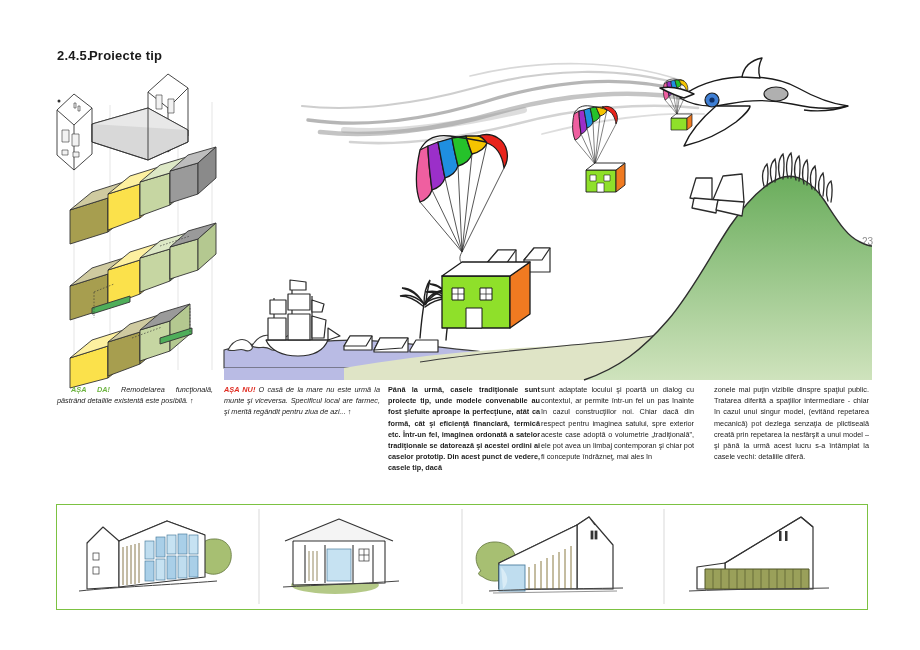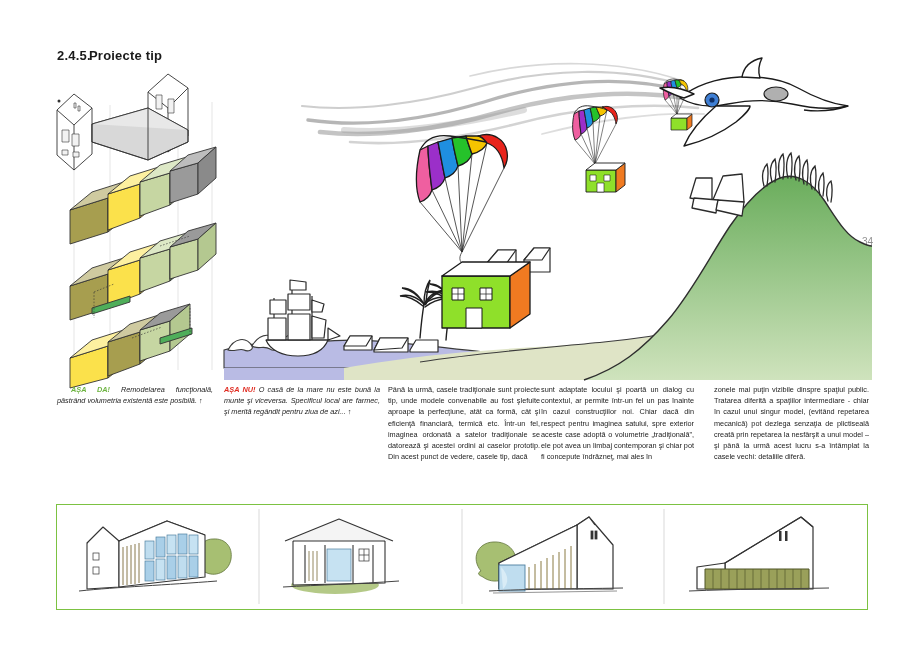--- a/index.html
+++ b/index.html
@@ -32,21 +32,21 @@
   .col{
     position:absolute;top:0;
     font-size:7.3px;line-height:11.2px;color:#1c1c1c;
     text-align:justify;
   }
   .col p{margin:0 0 0 0;}
   .col p + p{margin-top:13px;}
   .col.italic{font-style:italic;}
   .c1{left:0px;width:156px;}
   .c2{left:167px;width:156px;}
-  .c3{left:331px;width:152px;}
+  .c3{left:331px;width:152px;font-weight:bold;}
   .c4{left:484px;width:153px;}
   .c5{left:657px;width:155px;}
   .lead-da{color:#6cb33f;font-weight:bold;font-style:italic;margin-left:14px;}
   .lead-nu{color:#e02b20;font-weight:bold;}
 
   
   .strip{
     position:absolute;left:56px;top:504px;width:812px;height:106px;
     border:1.6px solid #7cc242;background:#ffffff;box-sizing:border-box;
   }
@@ -55,21 +55,21 @@
 </style>
 </head>
 <body>
 
 <div class="page">
 
   <div class="heading">
     <span class="num">2.4.5.</span><span>Proiecte tip</span>
   </div>
 
-  <div class="pagenum">34</div>
+  <div class="pagenum">23</div>
 
   <div class="axo">
     <svg viewBox="0 0 175 310" width="175" height="310">
       <g stroke="#333" stroke-width="0.9" fill="none" stroke-linejoin="round">
 
         <g stroke="#c9c9c9" stroke-width="0.5">
           <line x1="22" y1="55" x2="22" y2="300"></line>
           <line x1="58" y1="35" x2="58" y2="300"></line>
           <line x1="126" y1="10" x2="126" y2="300"></line>
           <line x1="160" y1="32" x2="160" y2="300"></line>
@@ -374,25 +374,25 @@
 
         <circle cx="488" cy="50" r="7" fill="#3f7fd4" stroke="#1b1b1b" stroke-width="1.2"></circle>
         <circle cx="488" cy="50" r="2.6" fill="#0f2f66" stroke="none"></circle>
       </g>
     </svg>
   </div>
 
   <div class="cols">
 
     <div class="col c1 italic">
-      <p><span class="lead-da">AȘA DA!</span><span> Remodelarea funcţională, păstrând volumetria existentă este posibilă. ↑</span></p>
+      <p><span class="lead-da">AȘA DA!</span><span> Remodelarea funcţională, păstrând detaliile existentă este posibilă. ↑</span></p>
     </div>
 
     <div class="col c2 italic">
-      <p><span class="lead-nu">AȘA NU!</span><span> O casă de la mare nu este bună la munte şi viceversa. Specificul local are farmec, şi merită regândit pentru ziua de azi... ↑</span></p>
+      <p><span class="lead-nu">AȘA NU!</span><span> O casă de la mare nu este urmă la munte şi viceversa. Specificul local are farmec, şi merită regândit pentru ziua de azi... ↑</span></p>
     </div>
 
     <div class="col c3">
       <p>Până la urmă, casele tradiţionale sunt proiecte tip, unde modele convenabile au fost şlefuite aproape la perfecţiune, atât ca formă, cât şi eficienţă financiară, termică etc. Într-un fel, imaginea ordonată a satelor tradiţionale se datorează şi acestei ordini ai caselor prototip. Din acest punct de vedere, casele tip, dacă</p>
     </div>
 
     <div class="col c4">
       <p>sunt adaptate locului şi poartă un dialog cu contextul, ar permite într-un fel un pas înainte în cazul construcţiilor noi. Chiar dacă din respect pentru imaginea satului, spre exterior aceste case adoptă o volumetrie „tradiţională”, ele pot avea un limbaj contemporan şi chiar pot fi concepute îndrăzneţ, mai ales în</p>
     </div>
 

